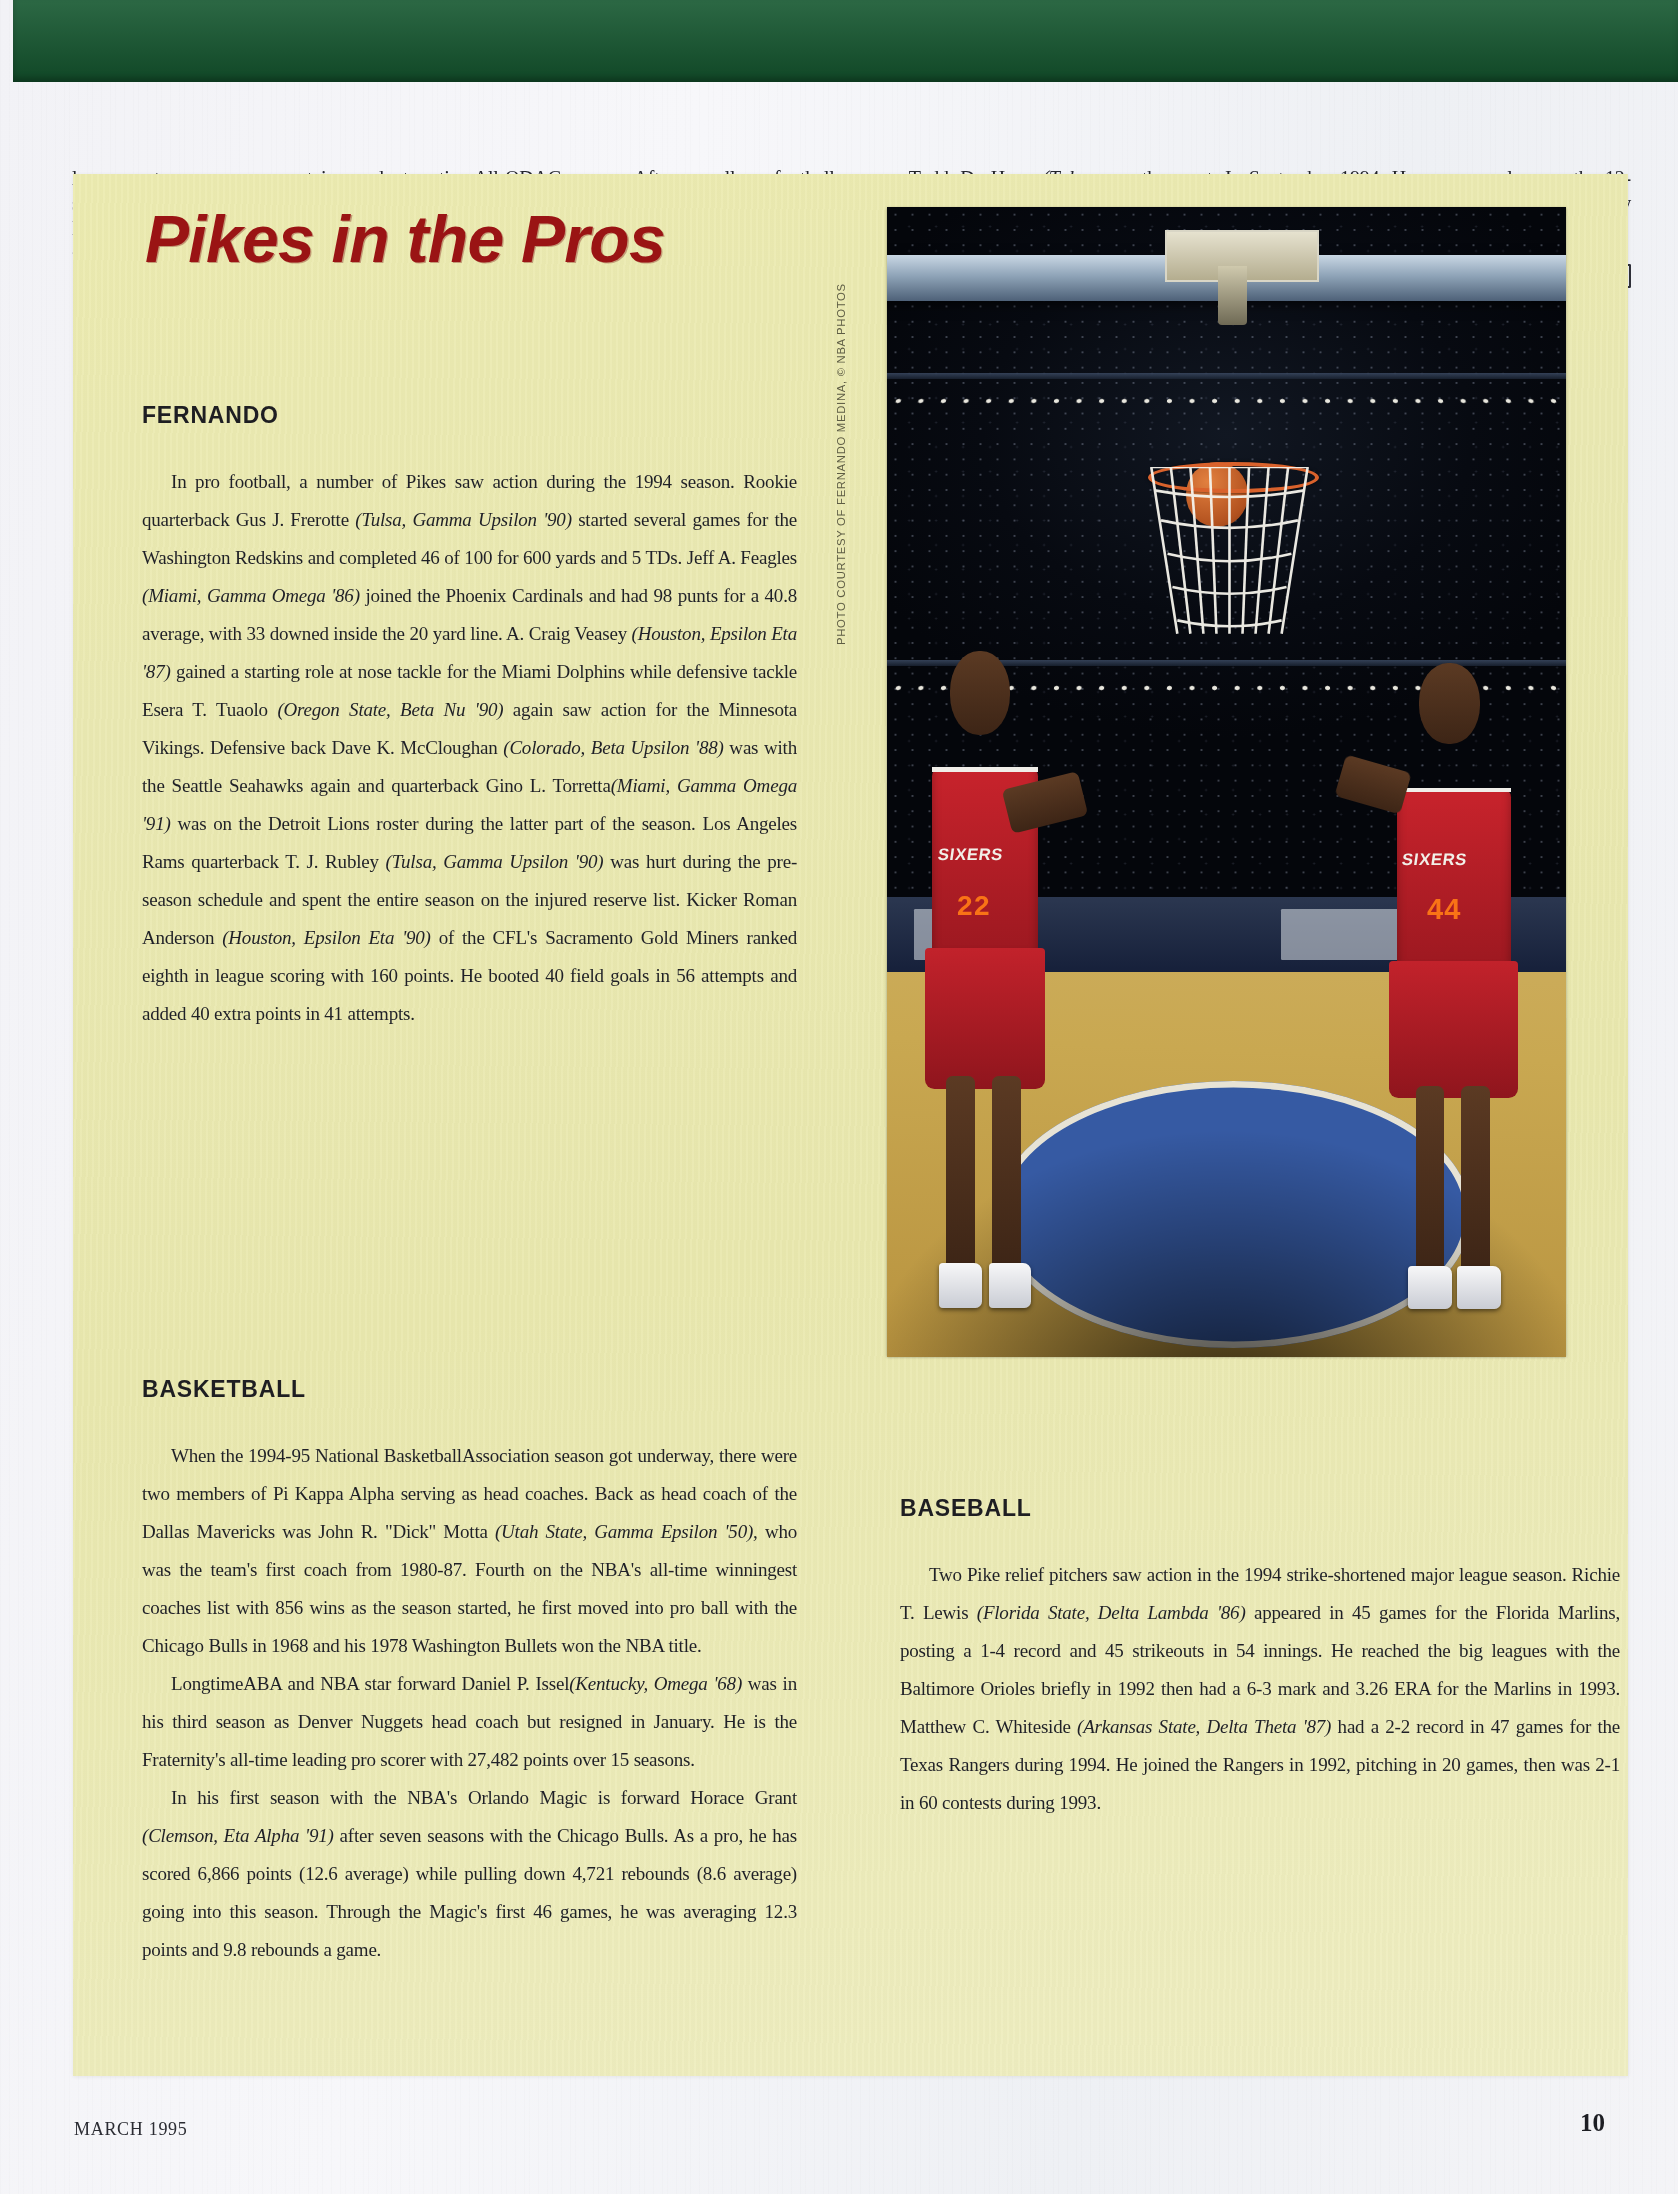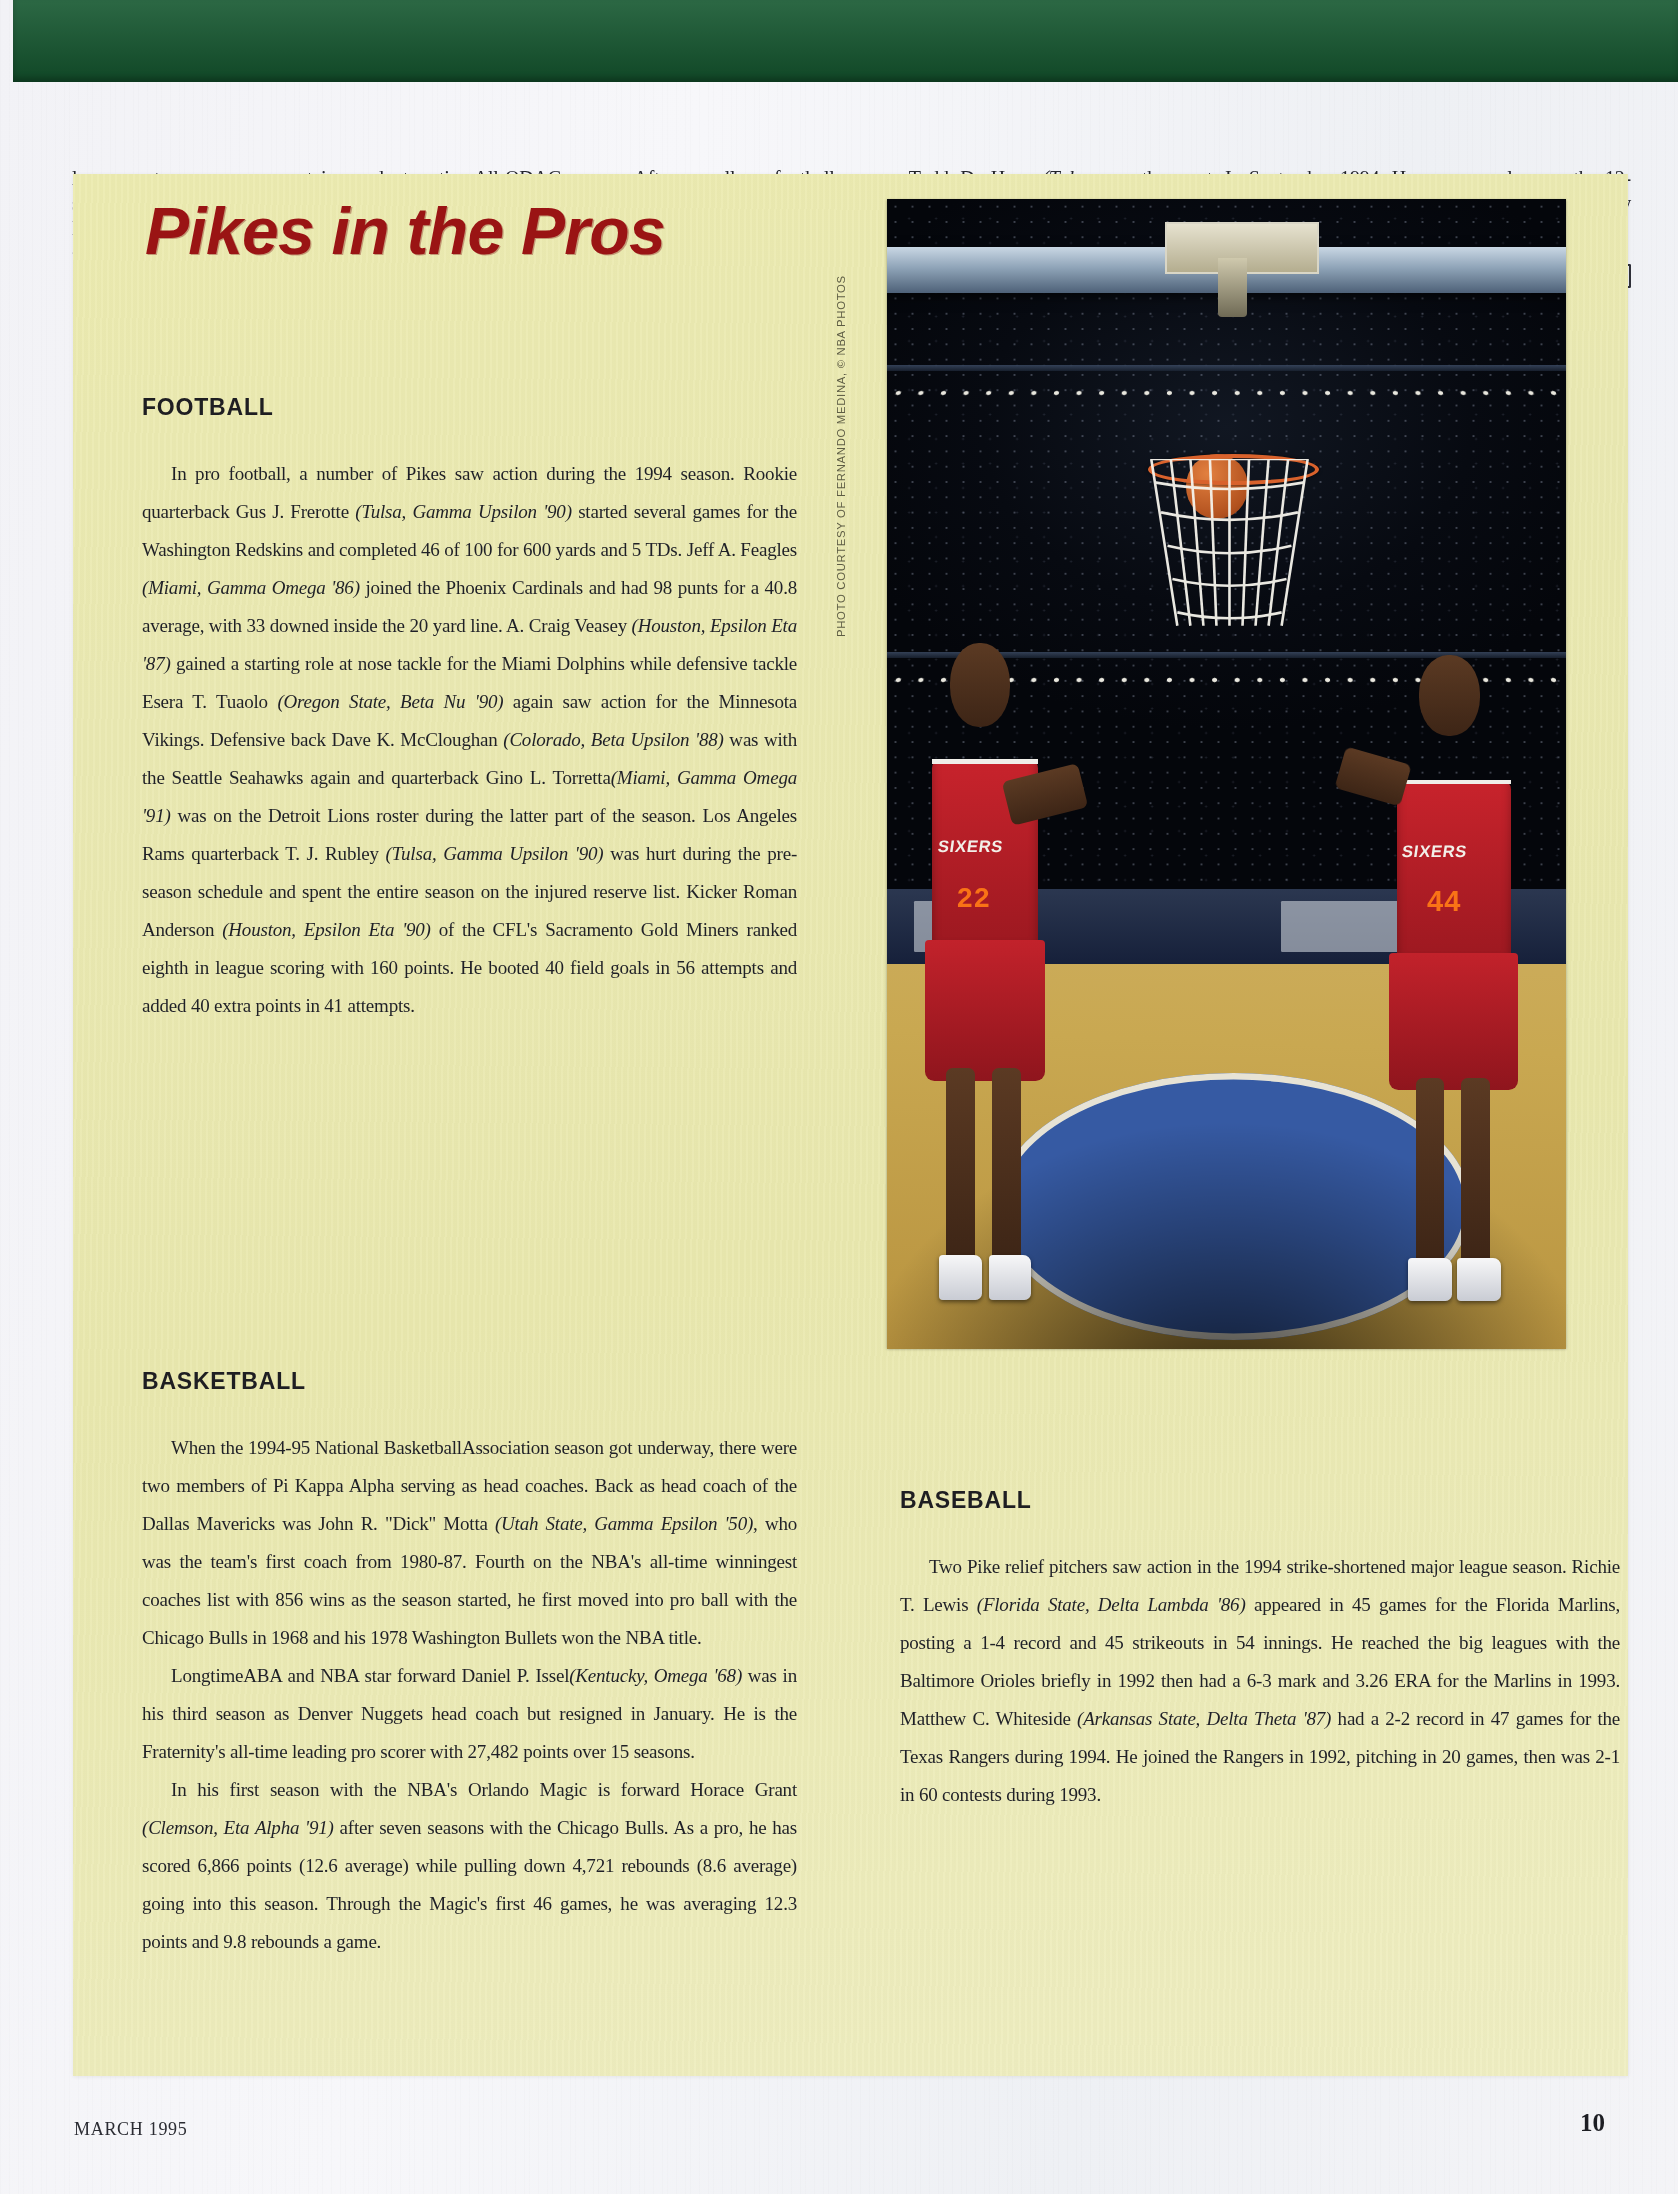--- a/index.html
+++ b/index.html
@@ -65,21 +65,21 @@
   }
   
   .feature{
     position:absolute;
     left:73px; top:174px; width:1555px; height:1902px;
     background:
       repeating-linear-gradient(91deg, rgba(255,255,255,0.05) 0 2px, rgba(0,0,0,0.012) 2px 6px),
       linear-gradient(168deg,#ecebb0 0%,#eae9b2 25%,#e9e8ae 55%,#efeec2 100%);
     box-shadow:0 1.3px 4px rgba(0,0,0,.07);
   }
-  .feature-inner{ position:absolute; inset:0; }
+  .feature-inner{ position:absolute; inset:0;margin-top:8px; }
 
   .headline{
     position:absolute; left:72px; top:24px;
     font-family:"Liberation Sans", sans-serif;
     font-style:italic; font-weight:bold;
     font-size:66px;
     line-height:66px;
     letter-spacing:-0.7px;
     color:#9a1414;
     text-shadow:1.3px 1.3px 0 rgba(120,8,8,.35);
@@ -343,21 +343,21 @@
       <div class="end-mark"><span></span></div>
     </div>
   </div>
 
   <div class="feature">
     <div class="feature-inner">
 
       <div class="headline">Pikes in the Pros</div>
 
       <div class="feat-col-left">
-        <h2 class="sec-head">FOOTBALL</h2>
+        <h2 class="sec-head">FERNANDO</h2>
         <p class="body-p">In pro football, a number of Pikes saw action during the 1994 season.  Rookie quarterback Gus J. Frerotte <i>(Tulsa, Gamma Upsilon '90)</i> started several games for the Washington Redskins and completed 46 of 100 for 600 yards and 5 TDs.  Jeff A. Feagles <i>(Miami, Gamma Omega '86)</i> joined the Phoenix Cardinals and had 98 punts for a 40.8 average, with 33 downed inside the 20 yard line.  A. Craig Veasey <i>(Houston, Epsilon Eta '87)</i> gained a starting role at nose tackle for the Miami Dolphins while defensive tackle Esera T. Tuaolo <i>(Oregon State, Beta Nu '90)</i> again saw action for the Minnesota Vikings.  Defensive back Dave K. McCloughan <i>(Colorado, Beta Upsilon '88)</i> was with the Seattle Seahawks again and quarterback Gino L. Torretta<i>(Miami, Gamma Omega '91)</i> was on the Detroit Lions roster during the latter part of the season.  Los Angeles Rams quarterback T. J. Rubley <i>(Tulsa, Gamma Upsilon '90)</i> was hurt during the pre-season schedule and spent the entire season on the injured reserve list.  Kicker Roman Anderson <i>(Houston, Epsilon Eta '90)</i> of the CFL's Sacramento Gold Miners ranked eighth in league scoring with 160 points.  He booted 40 field goals in 56 attempts and added 40 extra points in 41 attempts.</p>
       </div>
 
       <div class="basketball-block">
         <h2 class="sec-head">BASKETBALL</h2>
         <p class="body-p">When the 1994-95 National BasketballAssociation season got underway, there were two members of Pi Kappa Alpha serving as head coaches.  Back as head coach of the Dallas Mavericks was John R. "Dick" Motta <i>(Utah State, Gamma Epsilon '50)</i>, who was the team's first coach from 1980-87.  Fourth on the NBA's all-time winningest coaches list with 856 wins as the season started, he first moved into pro ball with the Chicago Bulls in 1968 and his 1978 Washington Bullets won the NBA title.</p>
         <p class="body-p">LongtimeABA and NBA star forward Daniel P. Issel<i>(Kentucky, Omega '68)</i> was in his third season as Denver Nuggets head coach but resigned in January.  He is the Fraternity's all-time leading pro scorer with 27,482 points over 15 seasons.</p>
         <p class="body-p">In his first season with the NBA's Orlando Magic is forward Horace Grant <i>(Clemson, Eta Alpha '91)</i> after seven seasons with the Chicago Bulls.  As a pro, he has scored 6,866 points (12.6 average) while pulling down 4,721 rebounds (8.6 average) going into this season.  Through the Magic's first 46 games, he was averaging 12.3 points and 9.8 rebounds a game.</p>
       </div>
 

